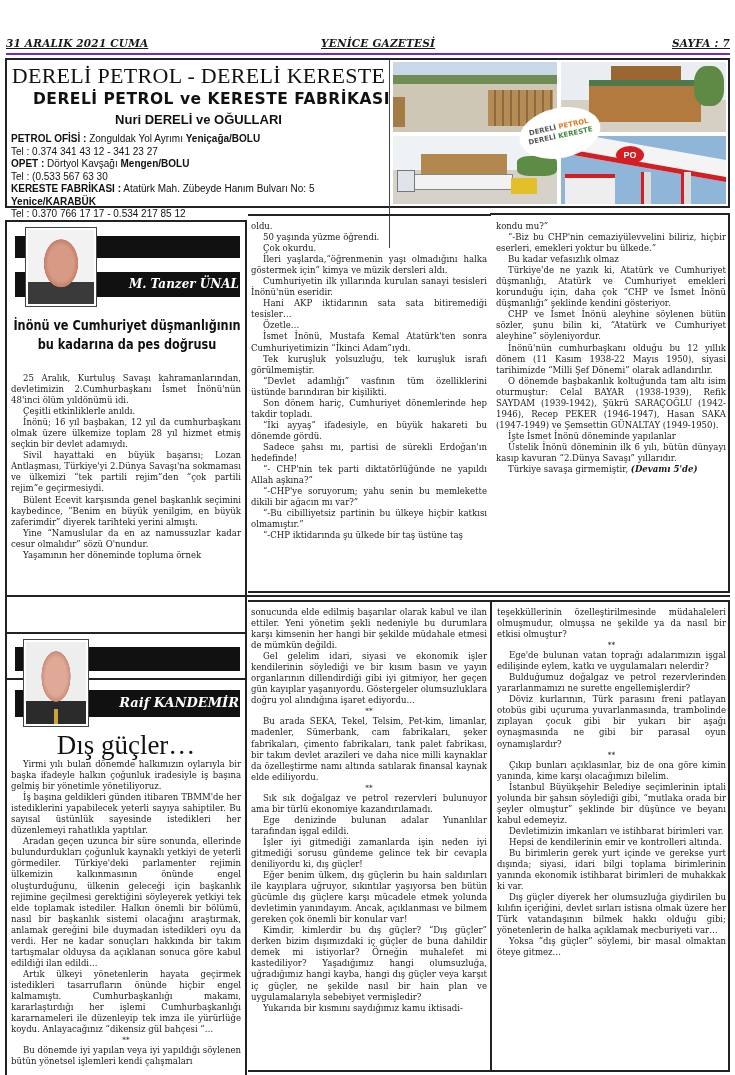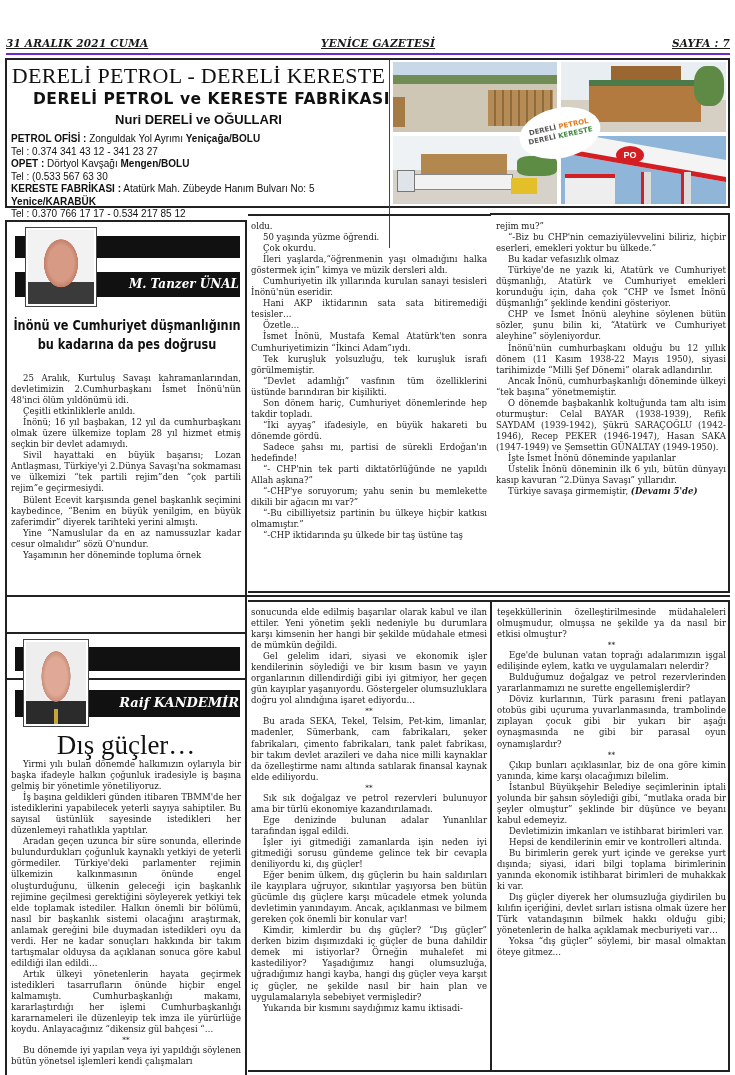--- a/index.html
+++ b/index.html
@@ -156,27 +156,26 @@
   <p>“- CHP'nin tek parti diktatörlüğünde ne yapıldı Allah aşkına?”</p>
   <p>“-CHP'ye soruyorum; yahu senin bu memlekette dikili bir ağacın mı var?”</p>
   <p>“-Bu cibilliyetsiz partinin bu ülkeye hiçbir katkısı olmamıştır.”</p>
   <p>“-CHP iktidarında şu ülkede bir taş üstüne taş</p>
 </div>
 <div style="position:absolute; left:248px; top:214px; width:243px; height:2px; background:#222;"></div>
 <div style="position:absolute; left:248px; top:591px; width:243px; height:2px; background:#222;"></div>
 
 <div class="colbox-right" style="left:490px; top:213px; width:240px; height:380px;"></div>
 <div class="col" style="left:496px; top:221px; width:230px;">
-  <p class="noind">rejim mu?”</p>
+  <p class="noind">kondu mu?”</p>
   <p>“-Biz bu CHP'nin cemaziyülevvelini biliriz, hiçbir eserleri, emekleri yoktur bu ülkede.”</p>
   <p>Bu kadar vefasızlık olmaz</p>
   <p>Türkiye'de ne yazık ki, Atatürk ve Cumhuriyet düşmanlığı, Atatürk ve Cumhuriyet emekleri korunduğu için, daha çok “CHP ve İsmet İnönü düşmanlığı” şeklinde kendini gösteriyor.</p>
   <p>CHP ve İsmet İnönü aleyhine söylenen bütün sözler, şunu bilin ki, “Atatürk ve Cumhuriyet aleyhine” söyleniyordur.</p>
   <p>İnönü'nün cumhurbaşkanı olduğu bu 12 yıllık dönem (11 Kasım 1938-22 Mayıs 1950), siyasi tarihimizde “Milli Şef Dönemi” olarak adlandırılır.</p>
-  <p>Ancak İnönü, cumhurbaşkanlığı döneminde ülkeyi “tek başına” yönetmemiştir.</p>
   <p>O dönemde başbakanlık koltuğunda tam altı isim oturmuştur: Celal BAYAR (1938-1939), Refik SAYDAM (1939-1942), Şükrü SARAÇOĞLU (1942-1946), Recep PEKER (1946-1947), Hasan SAKA (1947-1949) ve Şemsettin GÜNALTAY (1949-1950).</p>
   <p>İşte İsmet İnönü döneminde yapılanlar</p>
   <p>Üstelik İnönü döneminin ilk 6 yılı, bütün dünyayı kasıp kavuran “2.Dünya Savaşı” yıllarıdır.</p>
   <p><span>Türkiye savaşa girmemiştir, </span><span class="devam">(Devamı 5'de)</span></p>
 </div>
 
 <div style="position:absolute; left:5px; top:595px; width:725px; height:2px; background:#222;"></div>
 
 <div class="article art2">
   <div class="bar" style="left:8px; top:13px; width:225px; height:24px;"></div>

